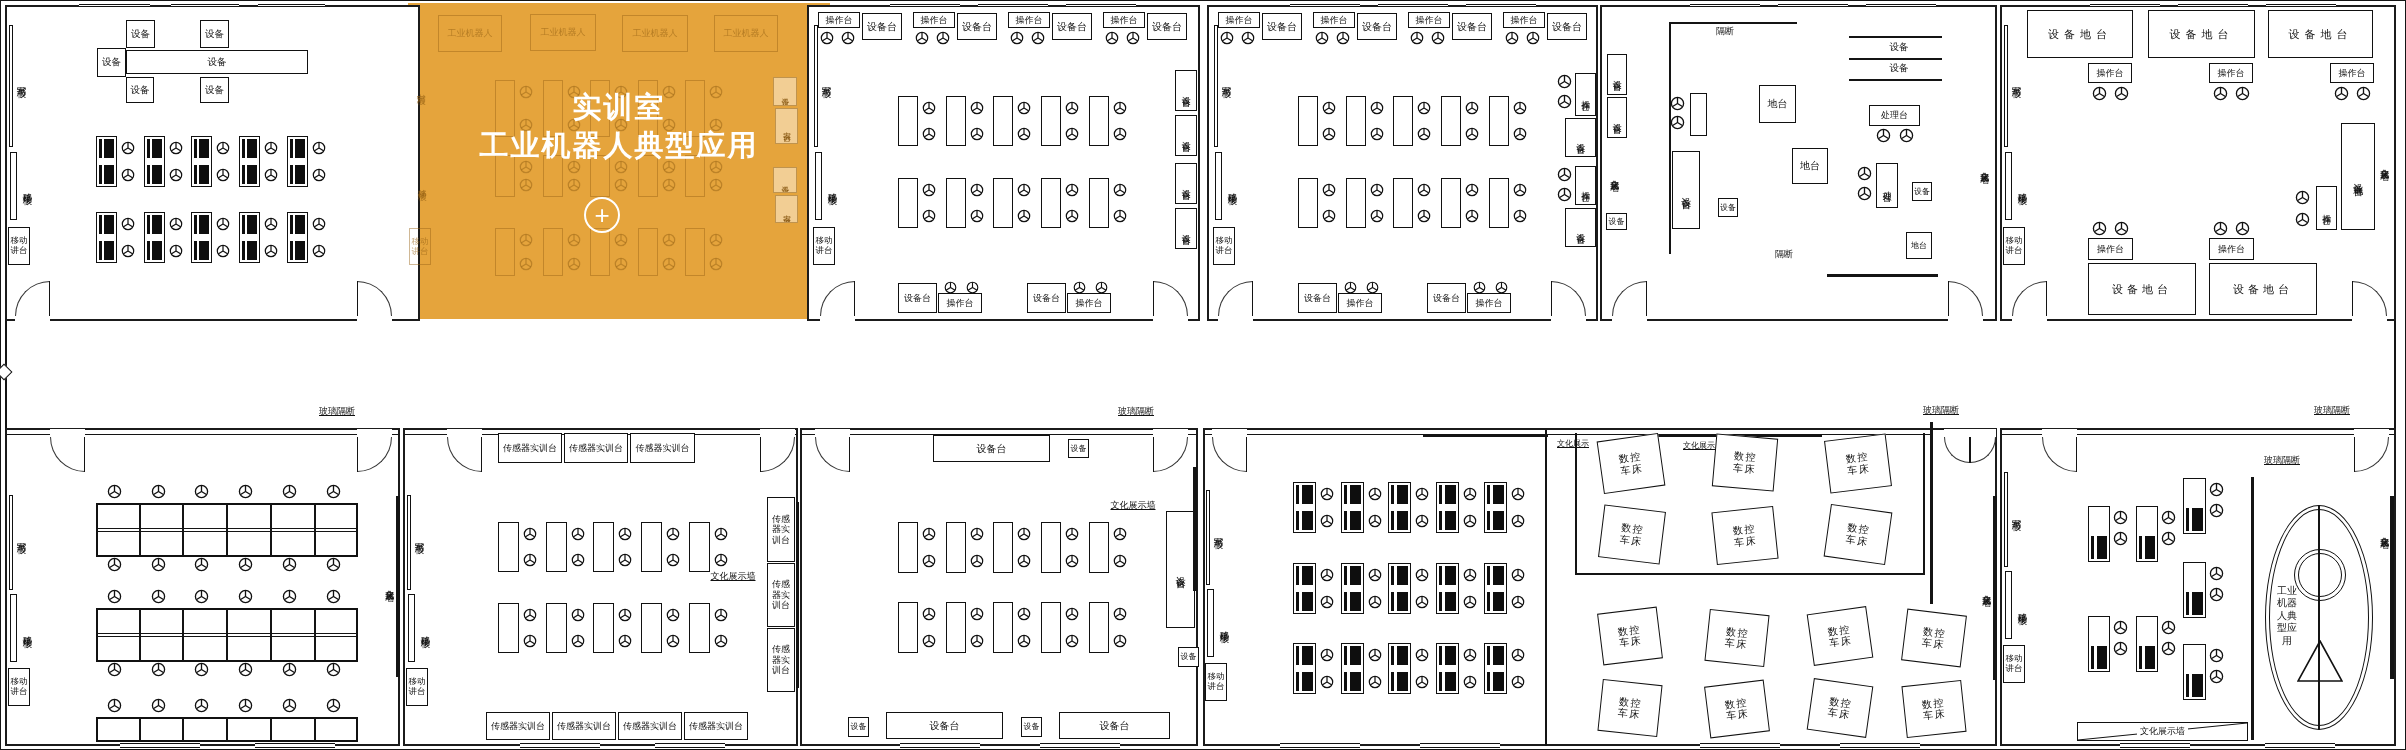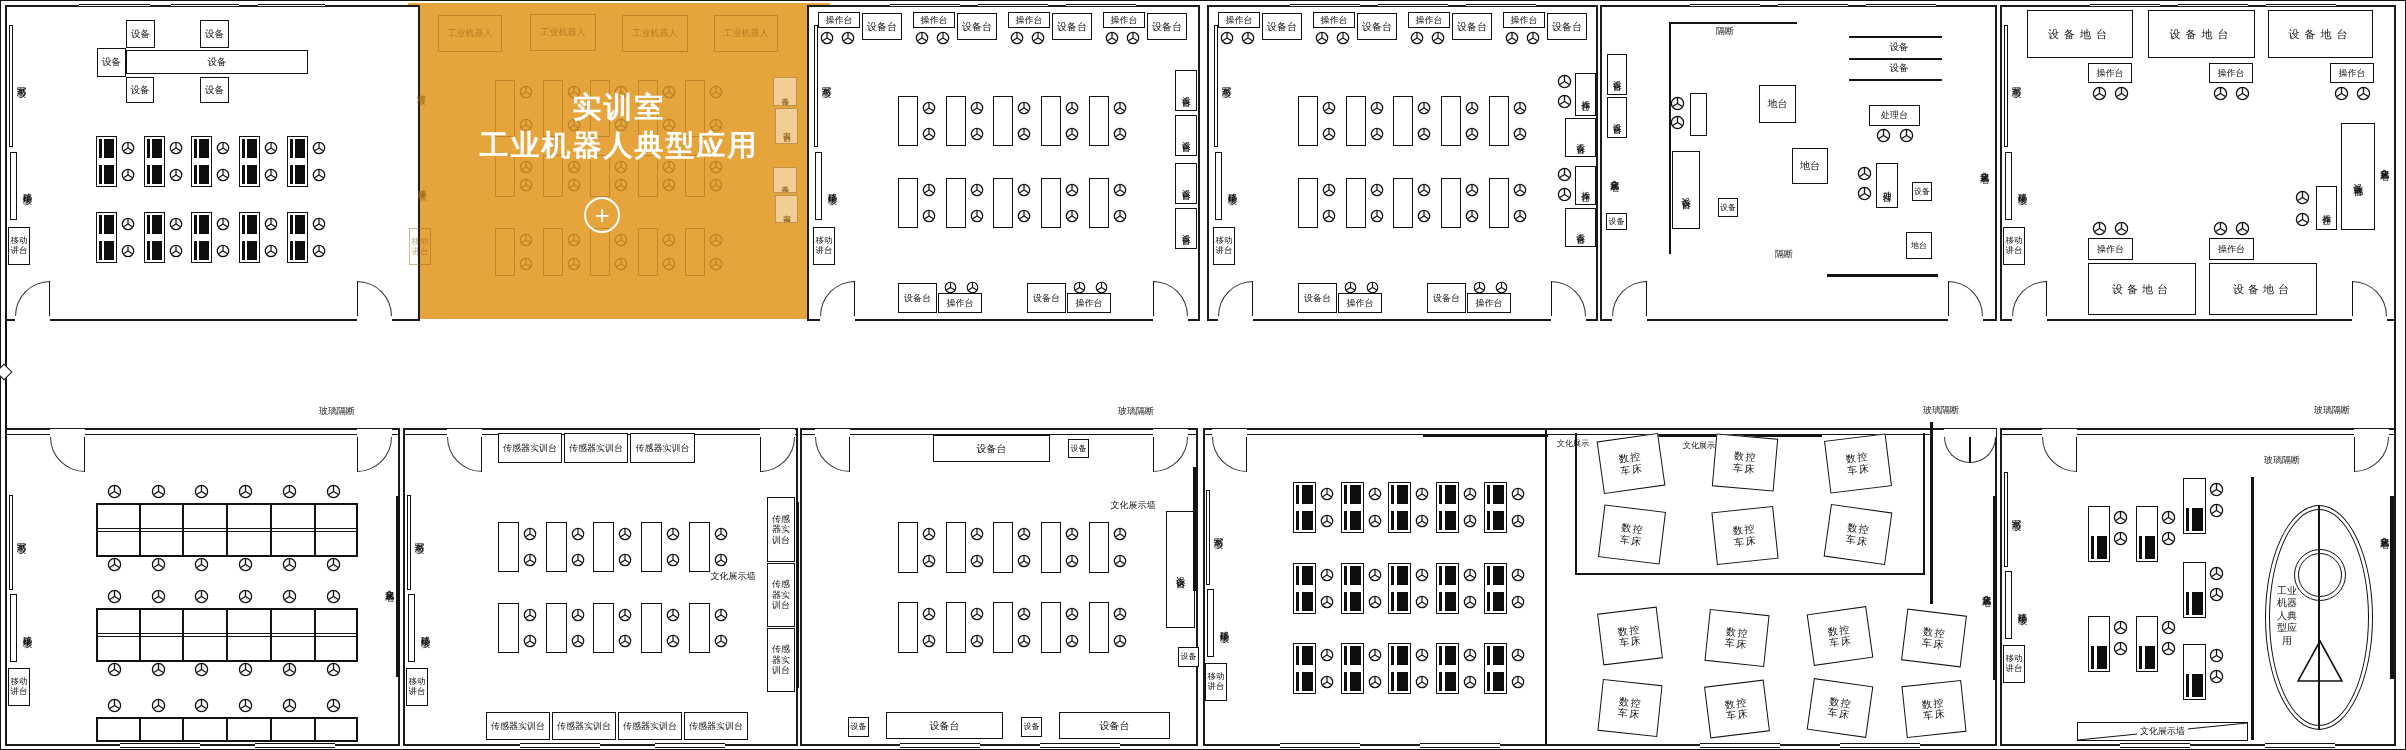--- a/index.html
+++ b/index.html
@@ -6,21 +6,21 @@
   .stage{position:relative;width:2406px;height:750px;background:#fff;overflow:hidden;
          font-family:"Liberation Serif","DejaVu Serif",serif;color:#111}
   .room{position:absolute;box-sizing:border-box;border:2px solid #1b1b1b;background:#fff}
   .box{position:absolute;box-sizing:border-box;border:1.5px solid #111;background:#fff;
        display:flex;align-items:center;justify-content:center;text-align:center;
        color:#111;line-height:1.15;overflow:hidden;font-size:10px}
   .thin{border-width:1.1px}
   .vert{writing-mode:vertical-rl;text-orientation:upright;letter-spacing:1px}
   .lbl{position:absolute;display:flex;align-items:center;justify-content:center;
        text-align:center;line-height:1.15;color:#111;font-size:10px}
-  .u{text-underline-offset:1px}
+  .u{text-decoration:underline;text-underline-offset:1px}
   .ln{position:absolute;background:#141414}
   .erase{position:absolute;background:#fff}
   .win{position:absolute;height:7px;box-sizing:border-box;background:#fff;
        border-top:1.4px solid #111;border-bottom:1.4px solid #111}
   .win::after{content:"";position:absolute;left:0;right:0;top:50%;height:1.2px;background:#111}
   .door{position:absolute;box-sizing:border-box}
   .d-tl{border-top:1.3px solid #333;border-left:1.3px solid #333;border-radius:100% 0 0 0}
   .d-tr{border-top:1.3px solid #333;border-right:1.3px solid #333;border-radius:0 100% 0 0}
   .d-bl{border-bottom:1.3px solid #333;border-left:1.3px solid #333;border-radius:0 0 0 100%}
   .d-br{border-bottom:1.3px solid #333;border-right:1.3px solid #333;border-radius:0 0 100% 0}

